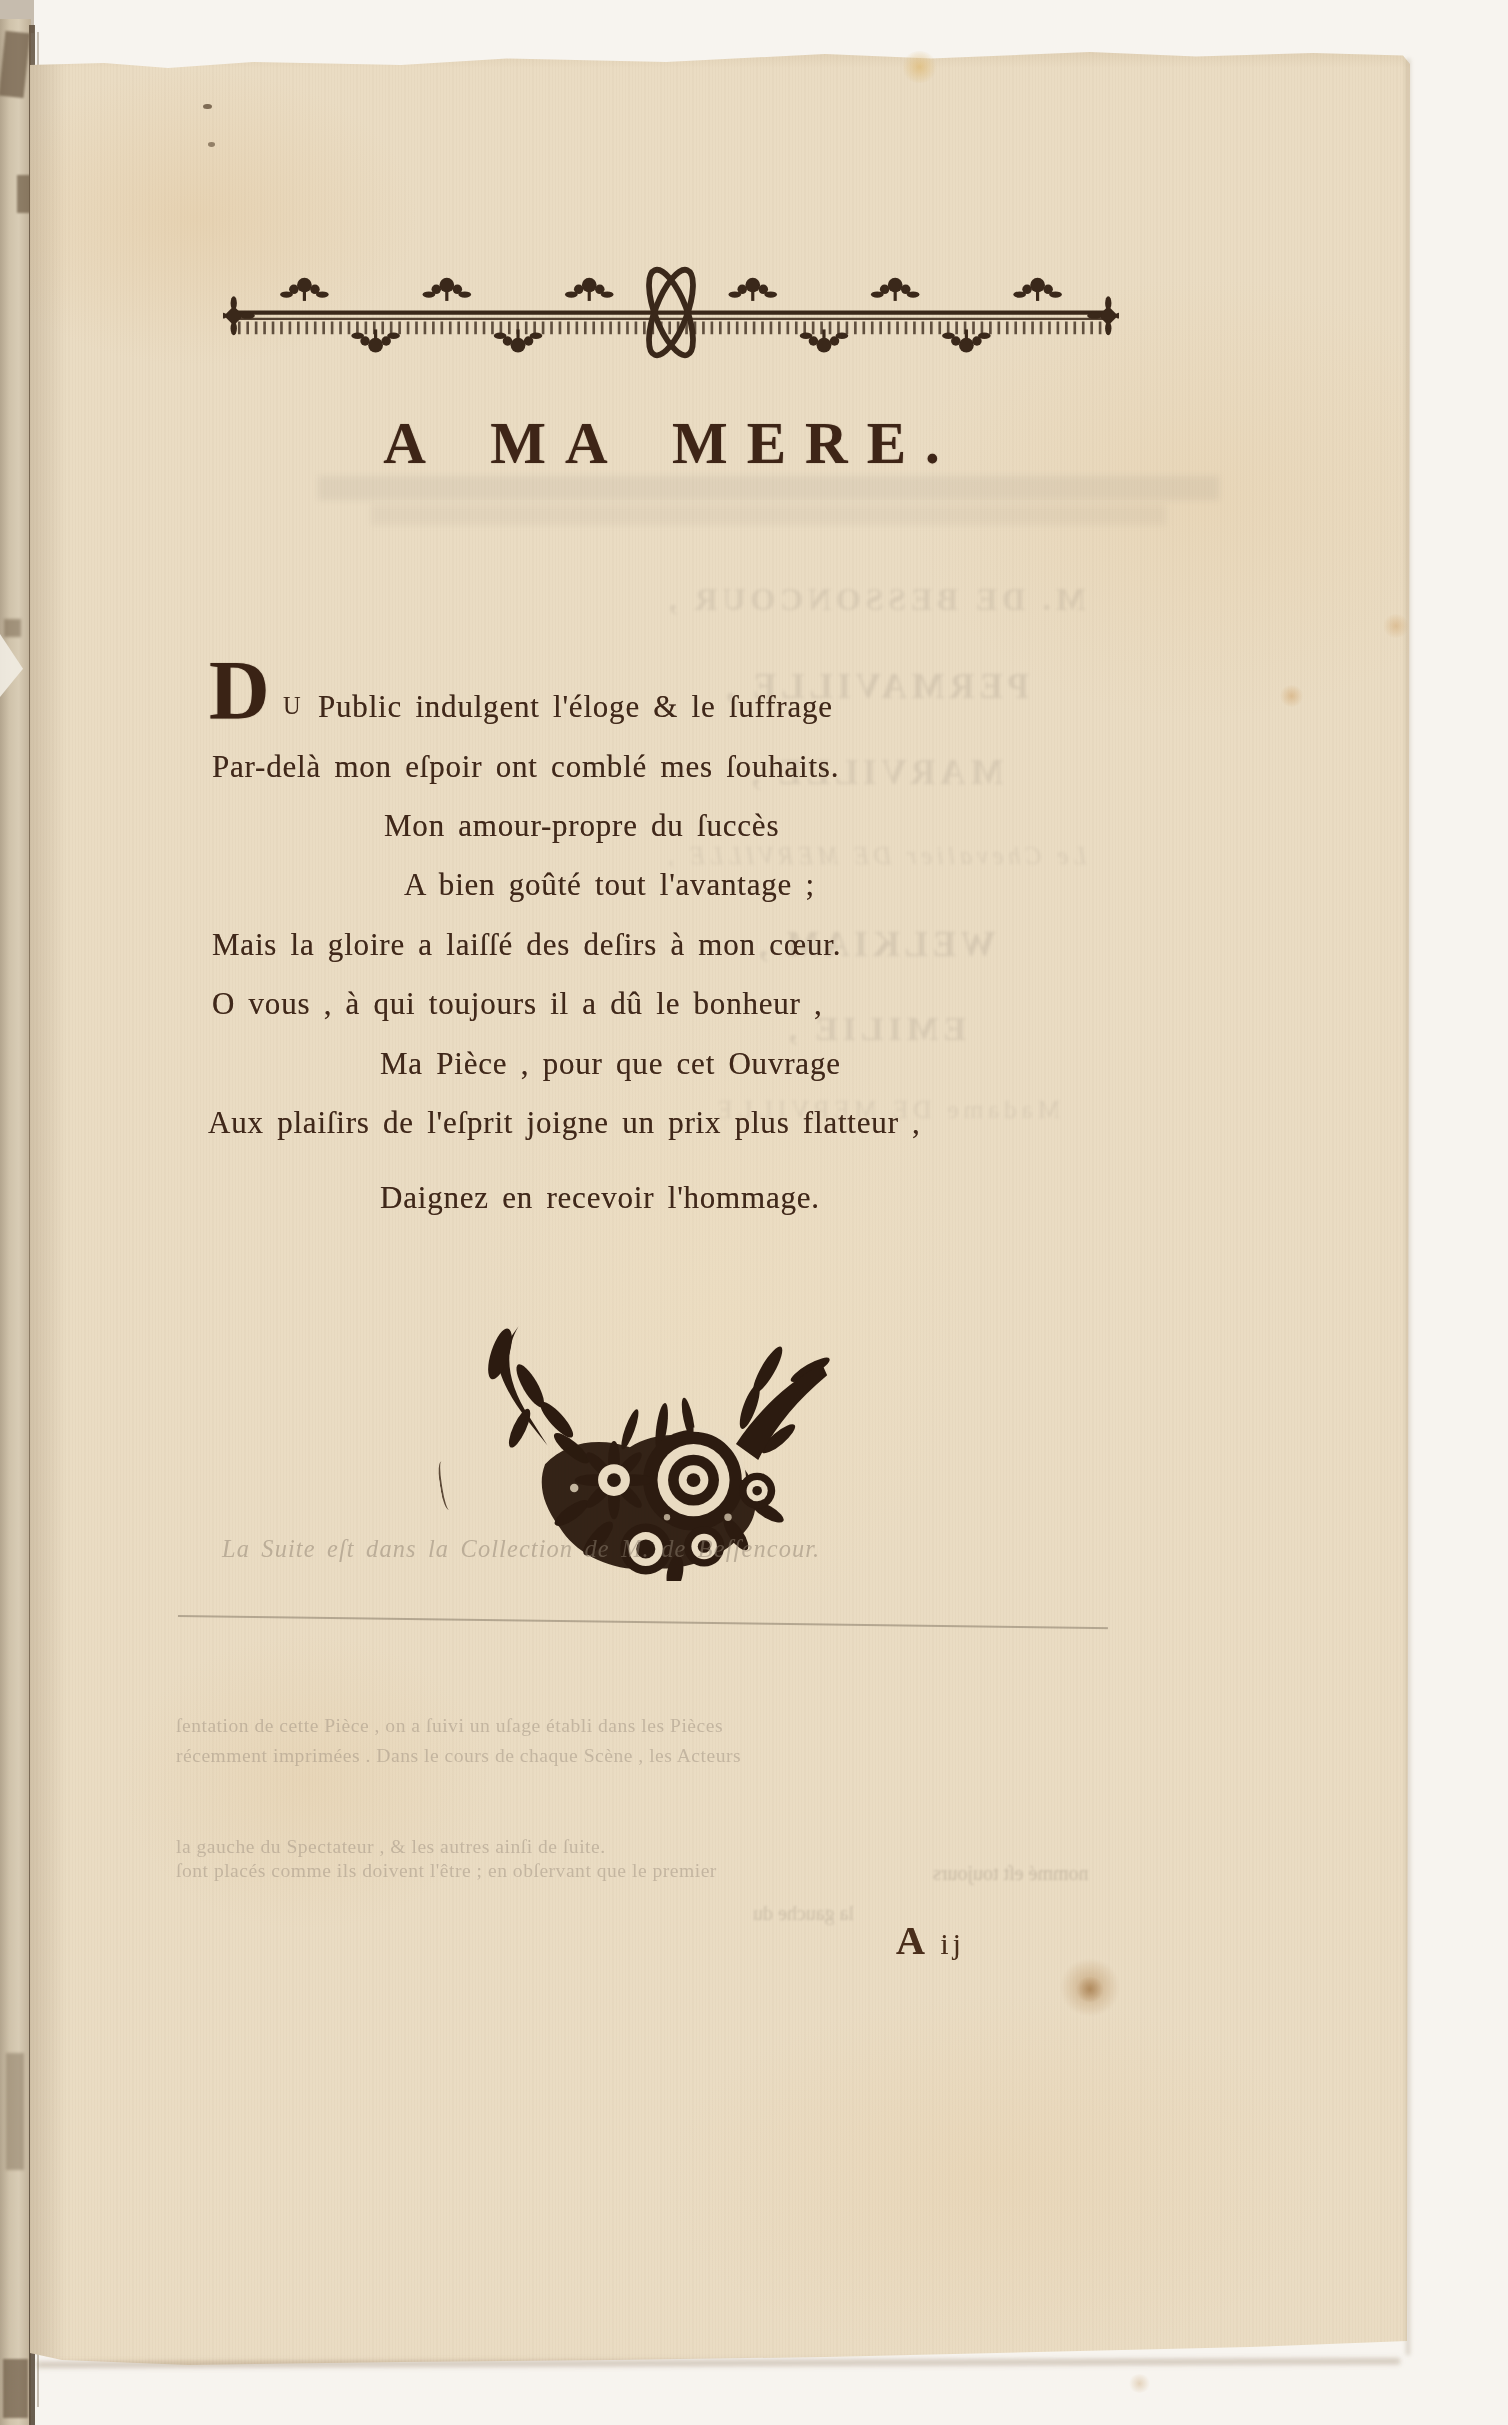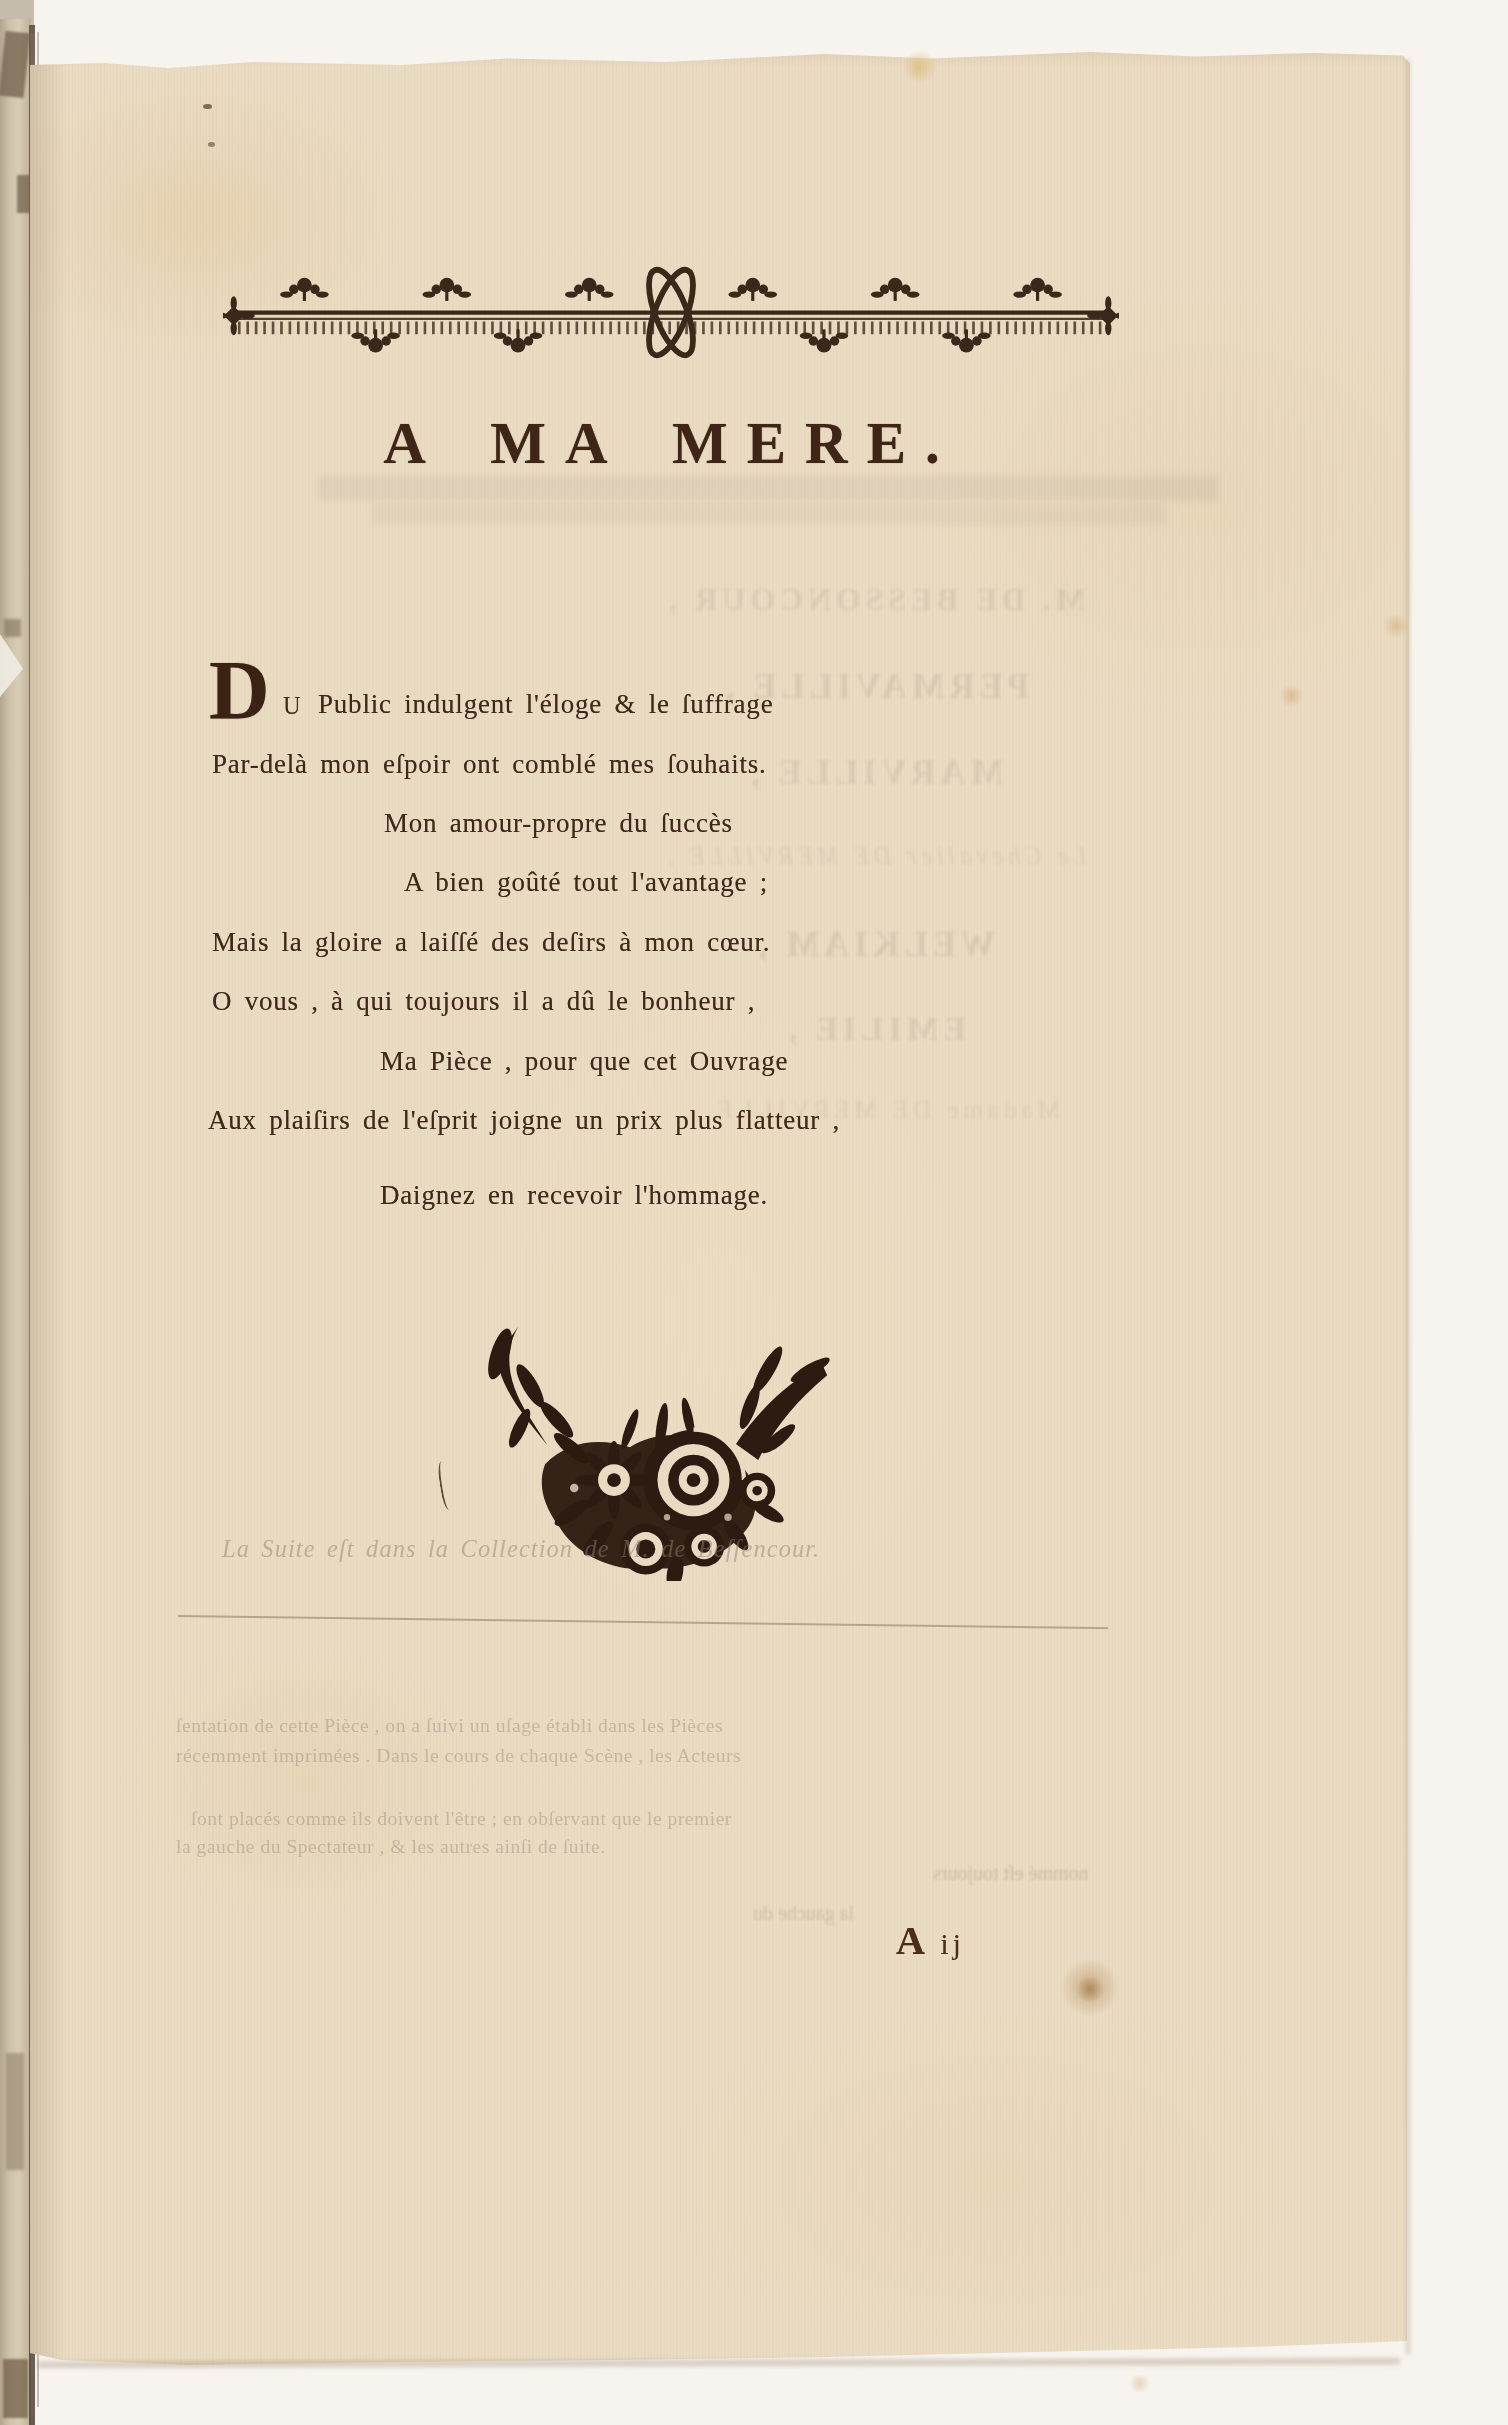--- a/index.html
+++ b/index.html
@@ -52,21 +52,21 @@
   #right-shadow  { position:absolute; left:1406px; top:59px; width:4.2px; height:2296px; background:rgba(150,128,98,.3); filter:blur(2.1px); }
 
   
   #headpiece { position:absolute; left:223px; top:264px; width:896px; height:96px; }
   #page-title {
     position:absolute; left:297px; top:409px; width:748px; text-align:center;
     font-size:59px; font-weight:bold; letter-spacing:19px; word-spacing:15px;
     color:#3e2517; text-shadow:0 0 1.1px rgba(62,37,23,.5); white-space:nowrap;
   }
   .pline {
-    position:absolute; font-size:27px; color:#40281a; white-space:nowrap;
+    position:absolute; font-size:31px; color:#40281a; white-space:nowrap;
     word-spacing:4.8px; letter-spacing:0.8px; text-shadow:0 0 0.5px rgba(64,40,26,.55);
   }
   #dropcap { position:absolute; left:209px; top:649px; font-size:84px; line-height:1; color:#3a2315; font-weight:bold; text-shadow:0 0 1.1px rgba(58,35,21,.5); }
   #dropcap-follow { position:absolute; left:283px; top:692px; font-size:24.4px; text-transform:uppercase; color:#40281a; }
   #vignette { position:absolute; left:439px; top:1305px; width:403px; height:276px; }
   #ink-mark { position:absolute; left:440px; top:1461px; width:8.5px; height:49px; border-left:2.7px solid #3a2616; border-radius:50% / 45%; transform:rotate(-9deg); opacity:.8; }
   #signature {
     position:absolute; left:896px; top:1885px; font-size:29px; letter-spacing:4.2px;
     color:#4a2e1b; text-shadow:0 0 0.5px rgba(74,46,27,.5);margin-top:32px;
   }
@@ -254,21 +254,21 @@
       <circle cx="545" cy="400" r="7" fill="#e9dbc2" opacity=".7"></circle>
       <circle cx="430" cy="400" r="6" fill="#e9dbc2" opacity=".7"></circle>
     </svg>
   </div>
   <div id="ink-mark"></div>
 
   <div id="bleed-caption">La Suite eſt dans la Collection de M. de Beſſencour.</div>
   <div id="bleed-rule"></div>
   <div class="bleed-note" style="top:1745px;">récemment imprimées . Dans le cours de chaque Scène , les Acteurs</div>
   <div class="bleed-note" style="top:1715px;">ſentation de cette Pièce , on a ſuivi un uſage établi dans les Pièces</div>
-  <div class="bleed-note" style="top:1808px;margin-left:15px;">ſont placés comme ils doivent l'être ; en obſervant que le premier</div>
+  <div class="bleed-note" style="top:1860px;">ſont placés comme ils doivent l'être ; en obſervant que le premier</div>
   <div class="bleed-note" style="top:1836px;">la gauche du Spectateur , &amp; les autres ainſi de ſuite.</div>
   <div id="frag0" class="bleed-frag">nommé eſt toujours</div>
   <div id="frag1" class="bleed-frag">la gauche du</div>
 
   <div id="signature">A ij</div>
 
   <div id="spot-yellow" class="spot"></div>
   <div id="speck1" class="spot"></div>
   <div id="speck2" class="spot"></div>
   <div id="fox1" class="spot"></div>

